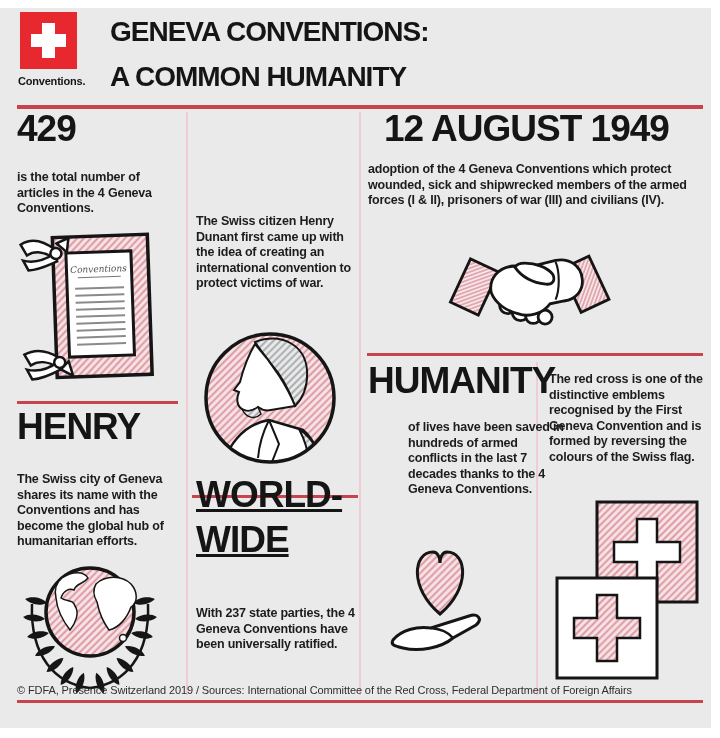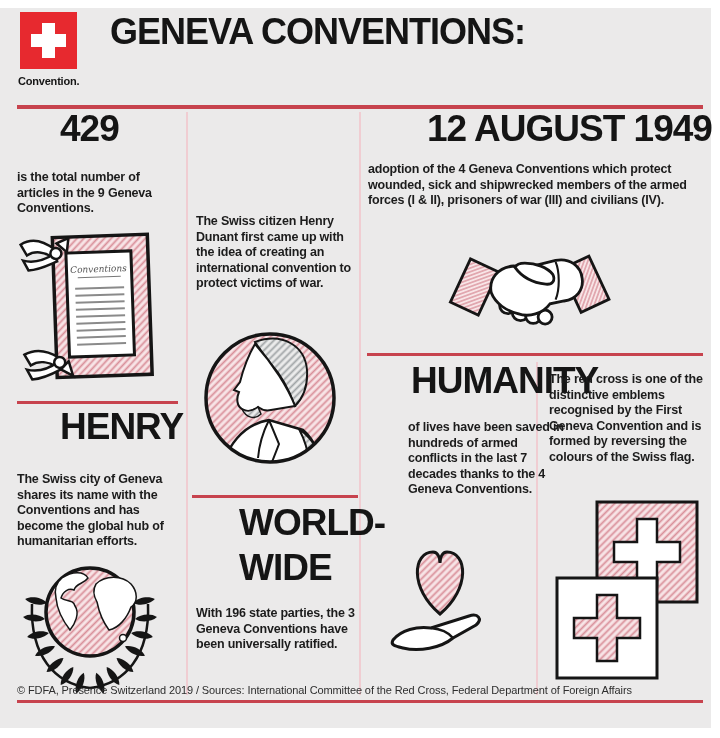--- a/index.html
+++ b/index.html
@@ -5,26 +5,26 @@
   html,body{margin:0;padding:0;background:#fff;}
   #canvas{position:relative;width:720px;height:738px;background:#ffffff;overflow:hidden;
           font-family:"Liberation Sans",sans-serif;color:#151515;}
   .gray-panel{position:absolute;left:0;top:8px;width:711px;height:720px;background:#ebeaea;}
   .abs{position:absolute;}
   
   .flag{position:absolute;left:20px;top:12px;width:57px;height:57px;background:#e7292f;}
   .flag .vbar{position:absolute;left:22px;top:11px;width:13px;height:35px;background:#fff;}
   .flag .hbar{position:absolute;left:11px;top:22px;width:35px;height:13px;background:#fff;}
   .flag-caption{position:absolute;left:18px;top:75px;font-size:11px;font-weight:700;letter-spacing:-0.2px;}
-  .title{position:absolute;left:110px;top:9px;font-size:36px;line-height:45px;font-weight:700;
+  .title{position:absolute;left:110px;top:9px;font-size:28px;line-height:45px;font-weight:700;
          letter-spacing:-1px;white-space:nowrap;}
   .redline{position:absolute;background:#c7434e;}
   .divider{position:absolute;width:2px;background:#f0cdd2;}
   
-  .heading{position:absolute;font-size:37px;line-height:45px;font-weight:700;letter-spacing:-1px;white-space:nowrap;margin-left:43px;}
+  .heading{position:absolute;font-size:37px;line-height:45px;font-weight:700;letter-spacing:-1px;white-space:nowrap;}
   .body-text{position:absolute;font-size:12.5px;line-height:15.6px;font-weight:700;letter-spacing:-0.2px;color:#1c1c1c;}
   .footer-credit{position:absolute;left:17px;top:684px;font-size:11px;font-weight:400;letter-spacing:-0.1px;color:#2e2e2e;}
   svg{display:block;}
   .doc-title-text{font-family:"DejaVu Serif",serif;font-style:italic;font-size:9px;fill:#555;}
 </style>
 </head>
 <body>
 
 <div id="canvas">
   <div class="gray-panel"></div>
@@ -40,32 +40,33 @@
         <line x1="2.5" y1="-1" x2="2.5" y2="6" stroke="#a0a4a6" stroke-width="1.8"></line>
       </pattern>
       <path id="lf" d="M0,-11 C4.5,-5.5 4.5,5.5 0,11 C-4.5,5.5 -4.5,-5.5 0,-11 Z"></path>
     </defs>
   </svg>
 
   <div class="flag">
     <div class="vbar"></div>
     <div class="hbar"></div>
   </div>
-  <div class="flag-caption">Convention.</div>
+  <div class="flag-caption">Conventions.</div>
   <div class="title">
     <div>GENEVA CONVENTIONS:</div>
+    <div>A COMMON HUMANITY</div>
   </div>
   <div class="redline" style="left:17px;top:105px;width:686px;height:4px;"></div>
 
   <div class="divider" style="left:186px;top:112px;height:583px;"></div>
   <div class="divider" style="left:359px;top:112px;height:583px;"></div>
   <div class="divider" style="left:536px;top:362px;height:333px;"></div>
 
   <div class="heading" style="left:17px;top:106px;">429</div>
-  <div class="body-text" style="left:17px;top:170px;width:152px;">is the total number of articles in the 9 Geneva Conventions.</div>
+  <div class="body-text" style="left:17px;top:170px;width:152px;">is the total number of articles in the 4 Geneva Conventions.</div>
 
   <svg class="abs" style="left:15px;top:228px;" width="150" height="170" viewBox="0 0 150 170">
     <g transform="rotate(-2 85 85)">
       <rect x="40" y="8" width="95" height="140" fill="url(#hp)" stroke="#151515" stroke-width="3.5"></rect>
       <rect x="53" y="24" width="65" height="104" fill="#fff" stroke="#151515" stroke-width="3"></rect>
       <text class="doc-title-text" x="85" y="44" text-anchor="middle">Conventions</text>
       <line x1="64" y1="49" x2="107" y2="49" stroke="#777" stroke-width="1"></line>
       <g stroke="#8a8a8a" stroke-width="2">
         <line x1="61" y1="60" x2="110" y2="60"></line>
           <line x1="61" y1="67" x2="110" y2="67"></line>
@@ -142,25 +143,25 @@
       <path d="M66,90 C60,102 56,116 55,128" fill="none" stroke="#151515" stroke-width="2"></path>
       <path d="M52,12 C80,2 102,16 104,40 C105,56 100,68 92,76 C86,60 78,45 68,34 C62,26 56,18 52,12 Z" fill="url(#hg)" stroke="#151515" stroke-width="2"></path>
       <path d="M52,14 C45,26 40,40 37,52 L31,60 L36,62 C33,69 34,76 39,79 C45,83 51,80 55,77 C59,80 64,81 68,80 L92,76 C85,58 70,34 52,14 Z" fill="#fff" stroke="#151515" stroke-width="2"></path>
       <path d="M39,79 C45,83 51,80 55,77 L58,84 C52,90 43,88 39,79 Z" fill="url(#hg)" stroke="#151515" stroke-width="1.5"></path>
     </g>
     <circle cx="67" cy="68" r="64" fill="none" stroke="#151515" stroke-width="3.5"></circle>
   </svg>
 
   <div class="redline" style="left:192px;top:495px;width:166px;height:3px;"></div>
 
-  <div class="heading" style="left:196px;top:500px;">
+  <div class="heading" style="left:196px;top:472px;text-decoration:underline;">
     <div>WORLD-</div>
     <div>WIDE</div>
   </div>
-  <div class="body-text" style="left:196px;top:606px;width:165px;">With 196 state parties, the 3 Geneva Conventions have been universally ratified.</div>
+  <div class="body-text" style="left:196px;top:606px;width:165px;">With 237 state parties, the 4 Geneva Conventions have been universally ratified.</div>
 
   <div class="heading" style="left:384px;top:106px;">12 AUGUST 1949</div>
   <div class="body-text" style="left:368px;top:162px;width:338px;">adoption of the 4 Geneva Conventions which protect wounded, sick and shipwrecked members of the armed forces (I &amp; II), prisoners of war (III) and civilians (IV).</div>
 
   <svg class="abs" style="left:444px;top:238px;" width="170" height="98" viewBox="0 0 240 140">
     <g transform="translate(42,70) rotate(25)">
       <rect x="-22" y="-34" width="44" height="68" fill="url(#hp)" stroke="#151515" stroke-width="4"></rect>
     </g>
     <g transform="translate(200,66) rotate(-25)">
       <rect x="-22" y="-34" width="44" height="68" fill="url(#hp)" stroke="#151515" stroke-width="4"></rect>

